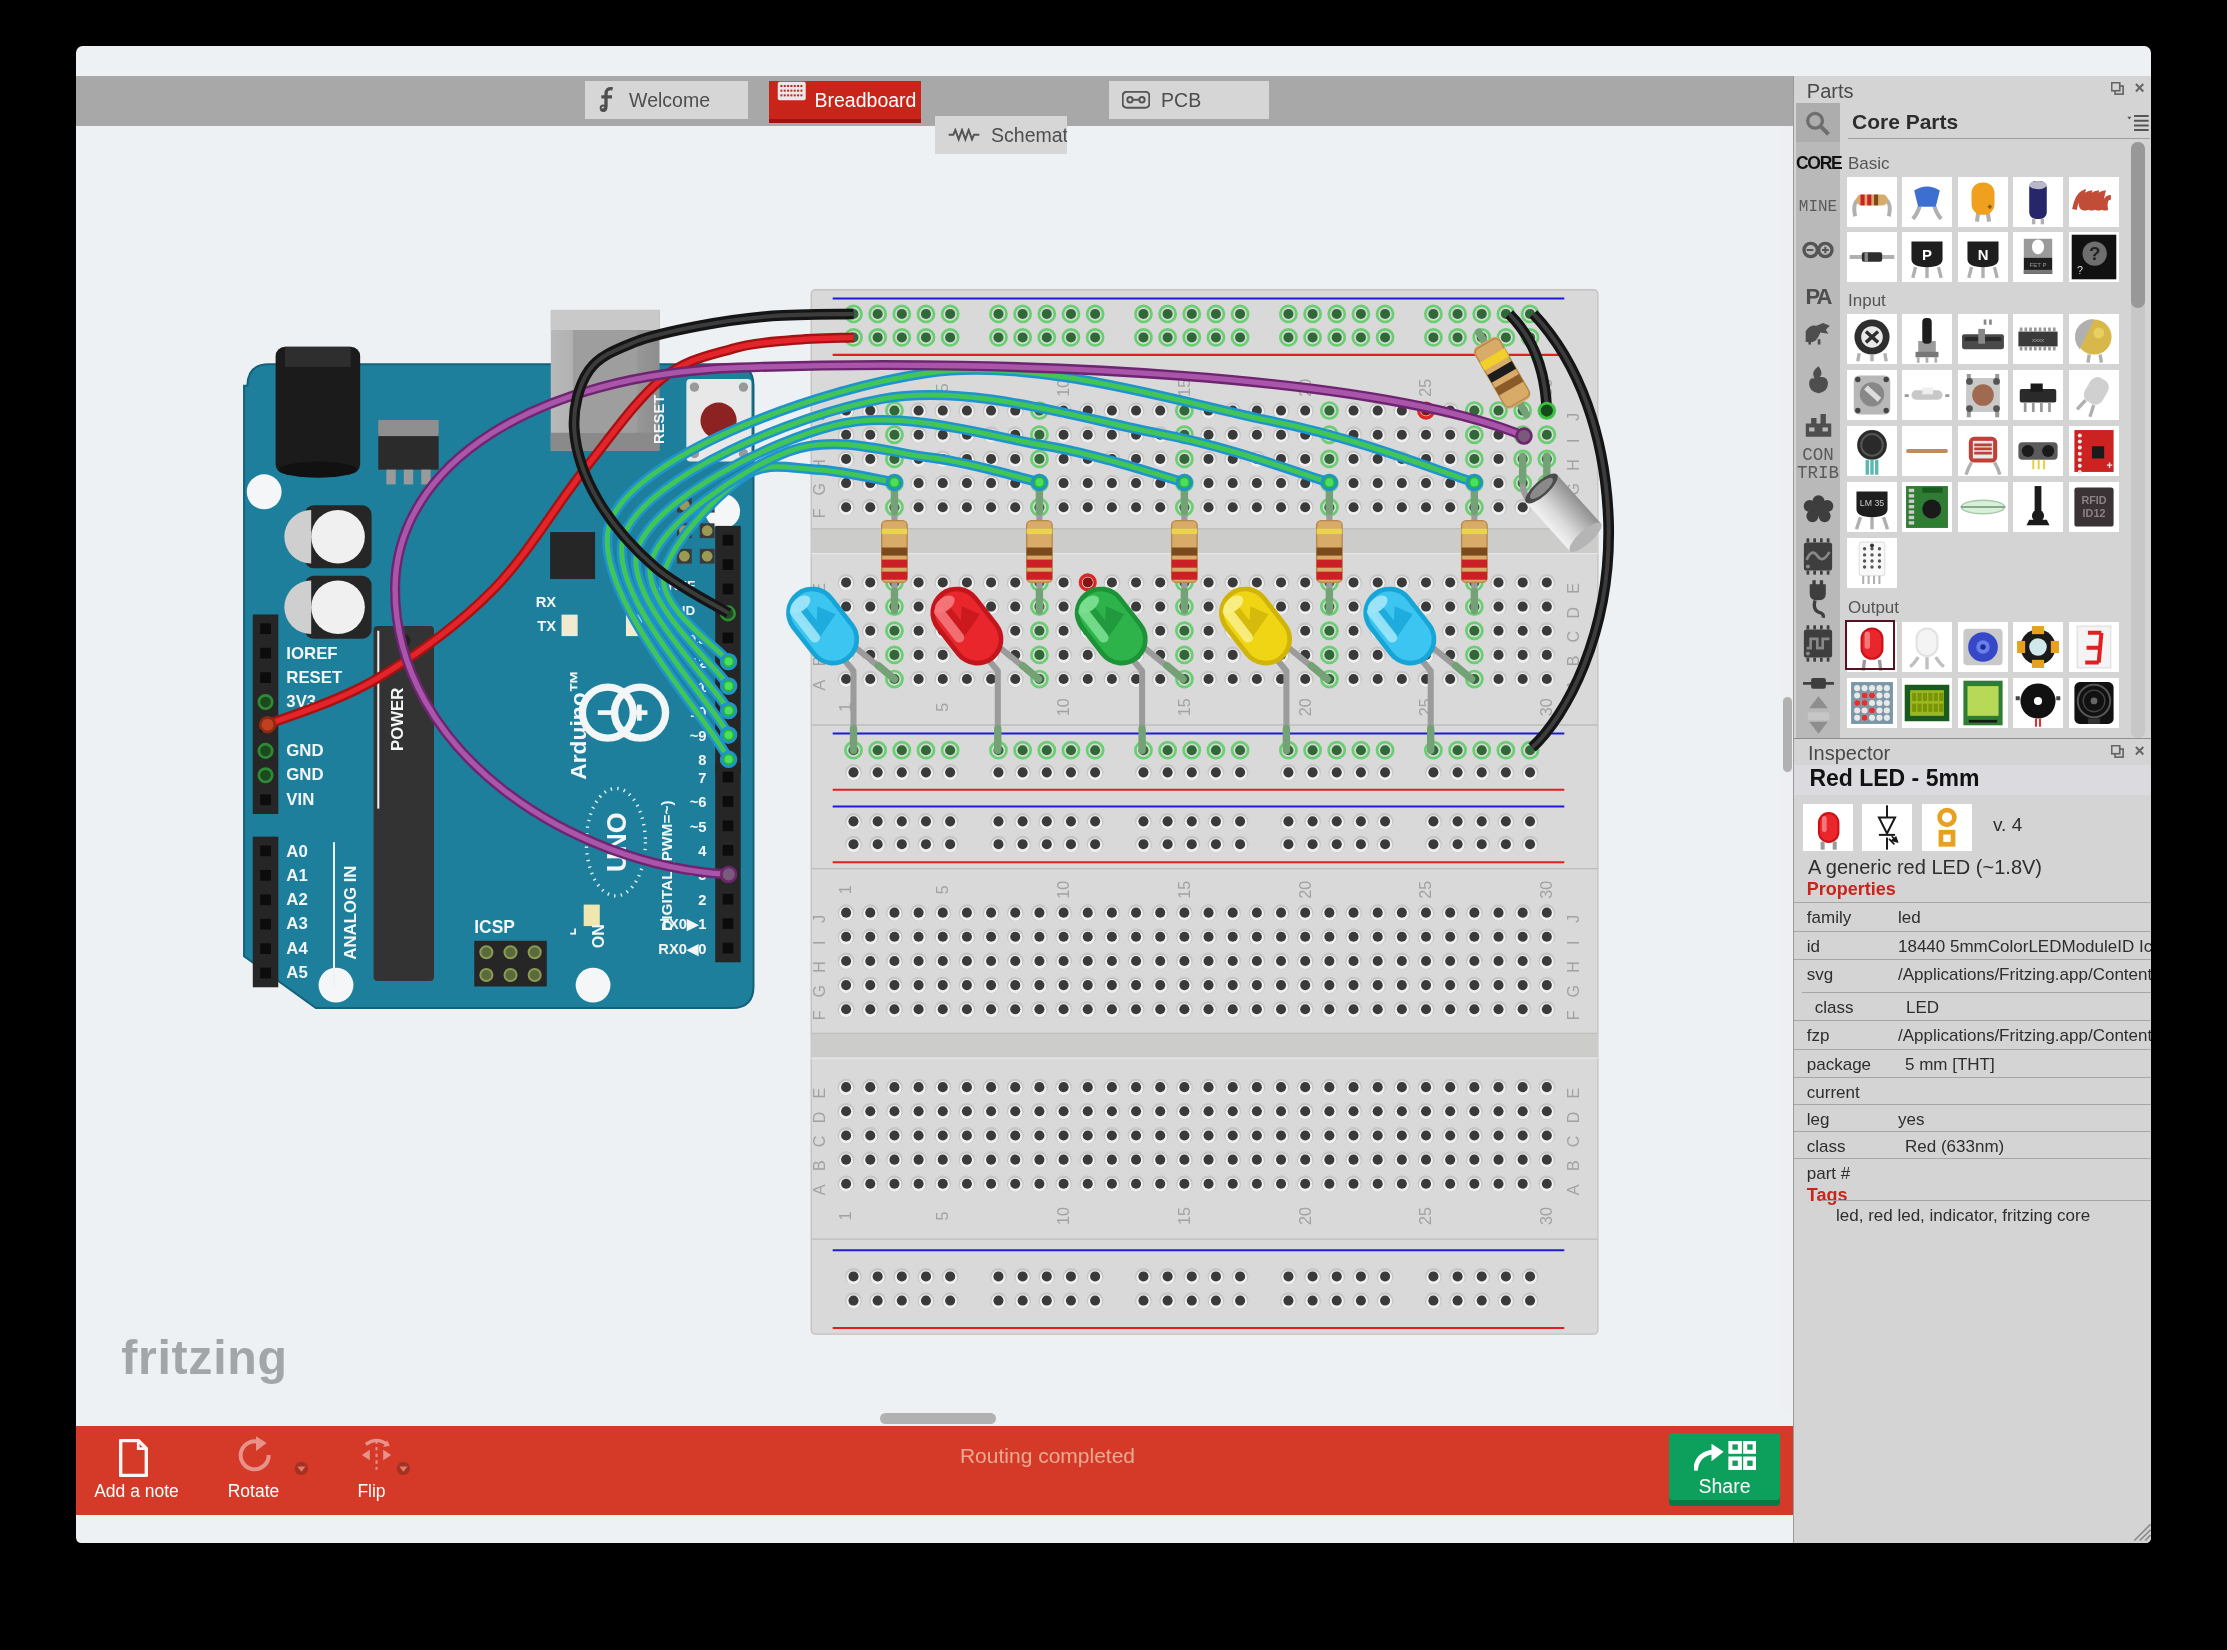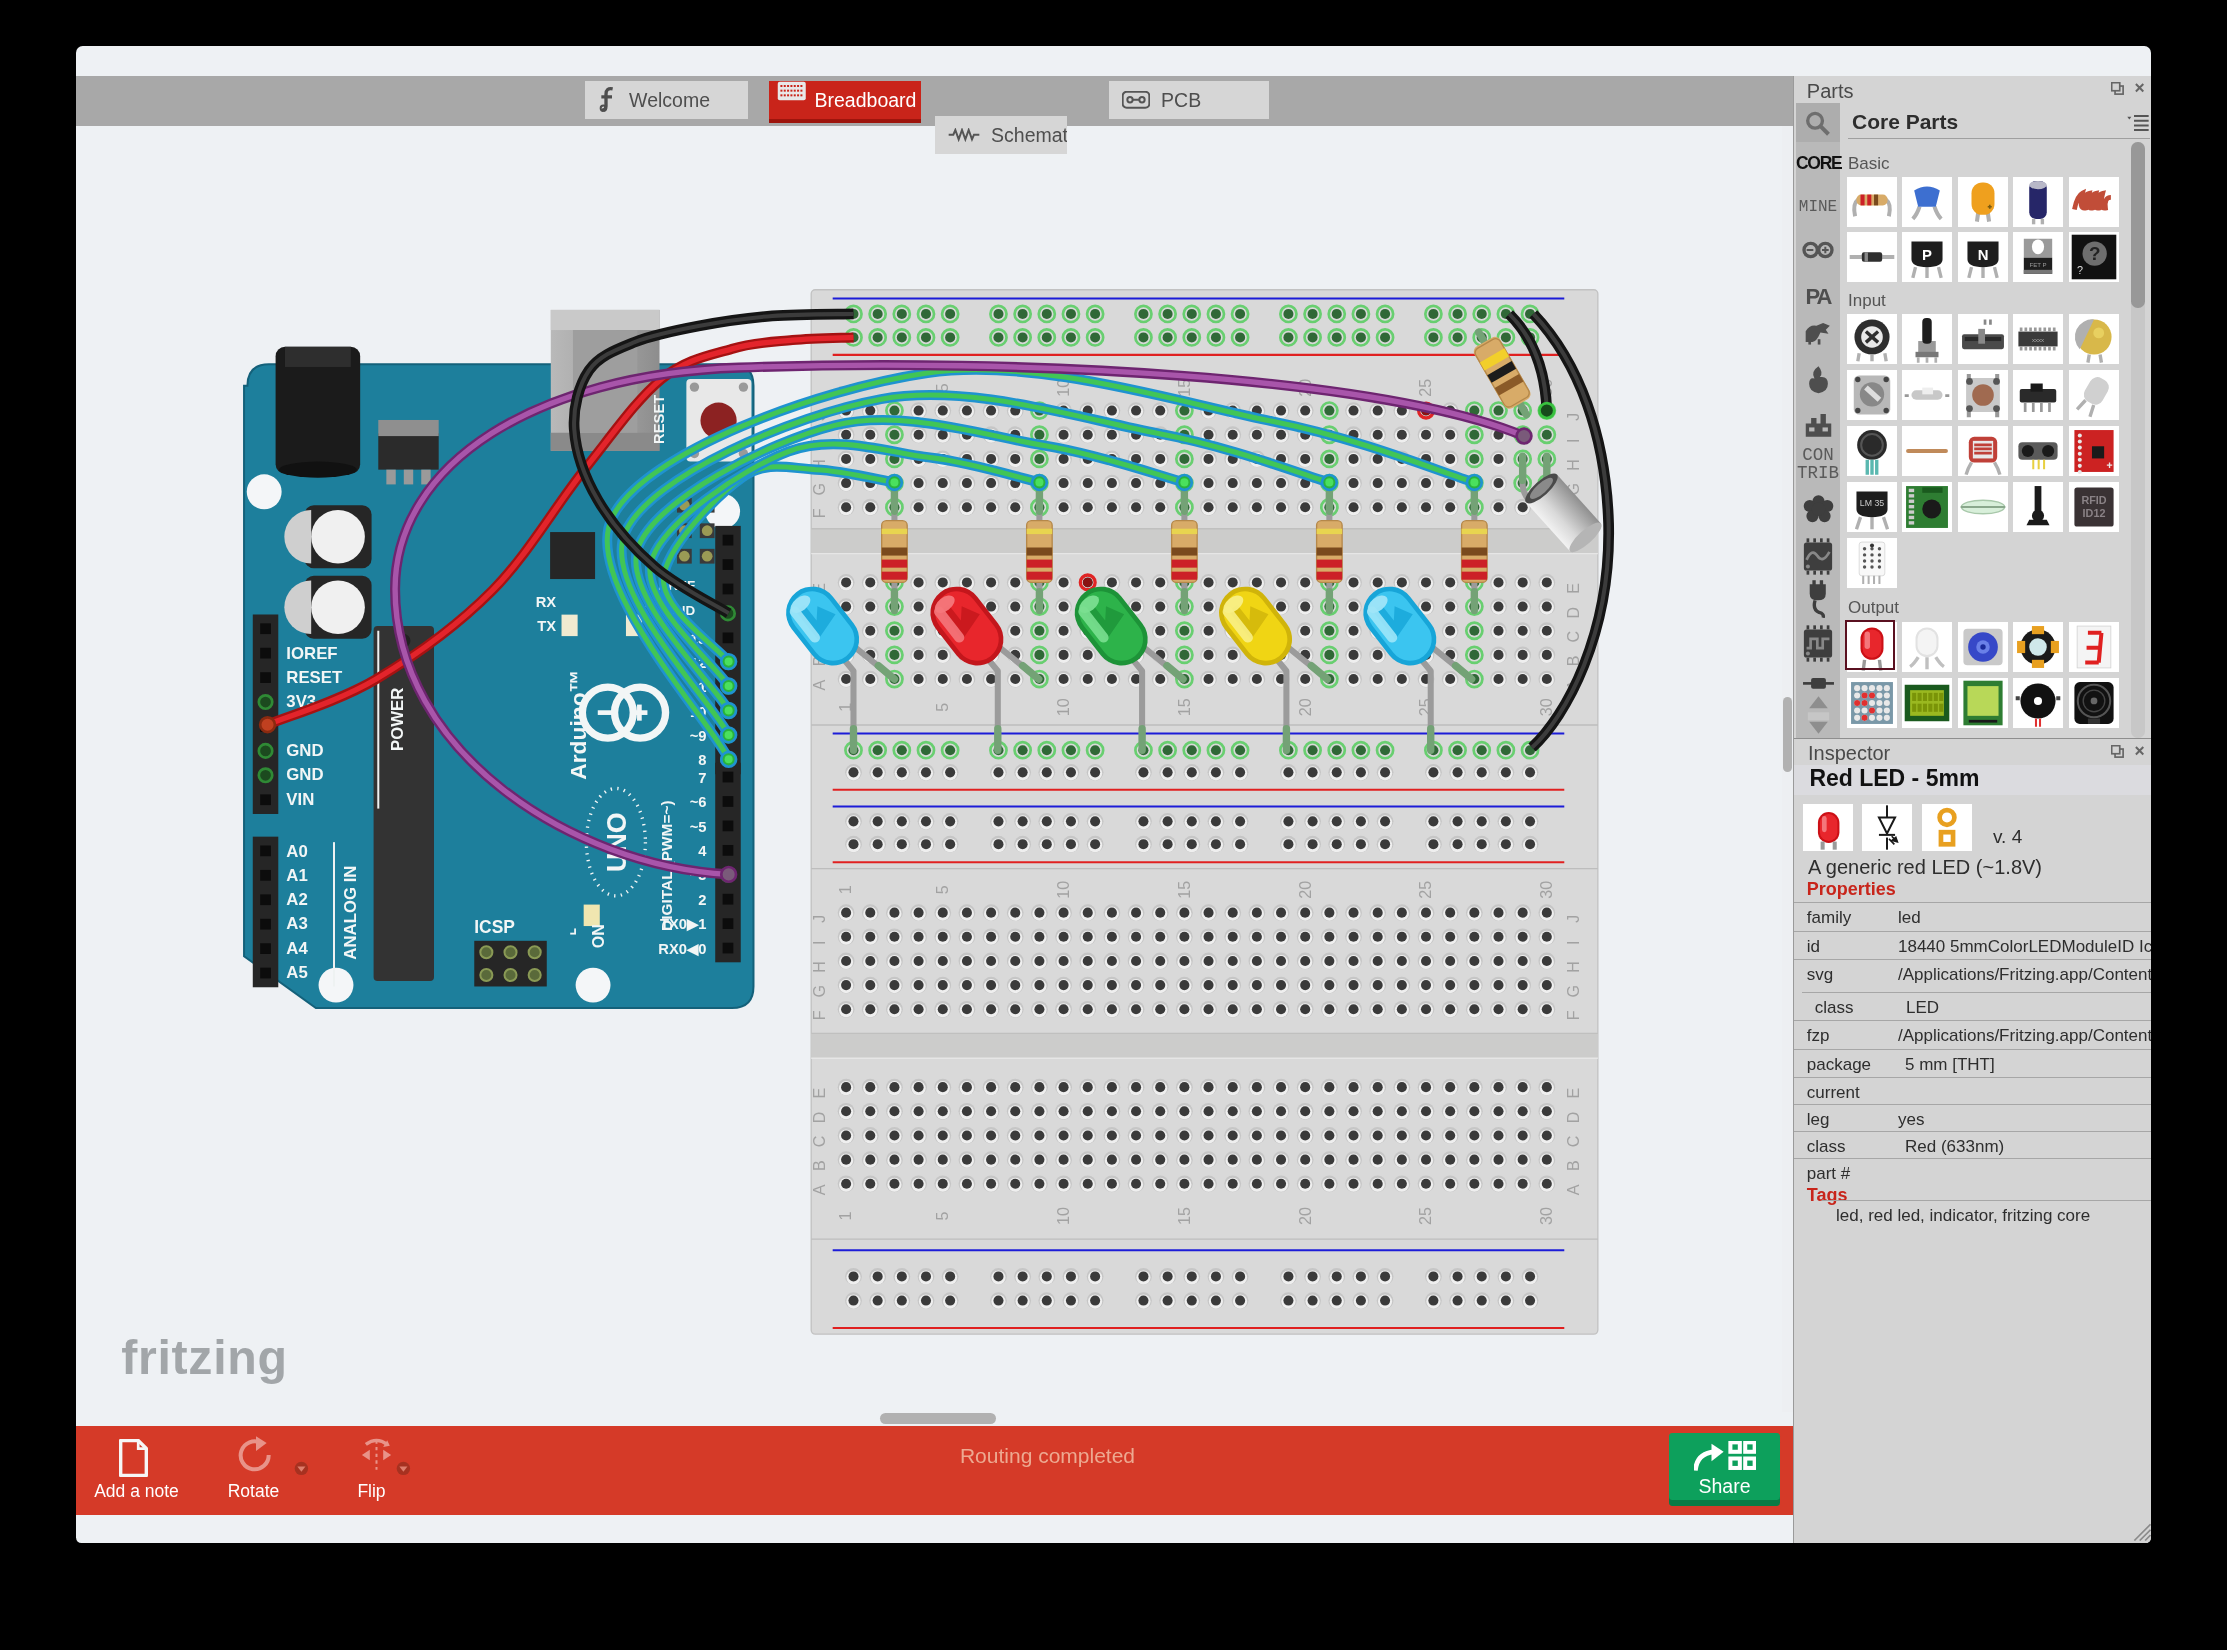--- a/index.html
+++ b/index.html
@@ -1816,21 +1816,21 @@
           <path d="M25 20 L49 20 L37 44 Z" fill="none"></path>
           <line x1="25" y1="46" x2="49" y2="46"></line>
           <path d="M44 48 l8 8 M40 52 l8 8" stroke-width="2.5"></path>
           <path d="M52 56 l-2 -6 l-5 4 Z" fill="#1a1a1a"></path>
         </g>
       </svg>
     <svg class="abs" style="left:128px;top:728px;" width="50" height="47" viewBox="0 0 74 70">
         <circle cx="37" cy="20" r="11" fill="none" stroke="#e8a020" stroke-width="7"></circle>
         <rect x="28" y="42" width="18" height="18" fill="none" stroke="#e8a020" stroke-width="7"></rect>
       </svg>
-    <div class="abs" style="left:199px;top:738px;font-size:19px;color:#2e2e2e;margin-top:12px;">v. 4</div>
+    <div class="abs" style="left:199px;top:738px;font-size:19px;color:#2e2e2e;">v. 4</div>
     <div class="abs" style="left:14px;top:780px;font-size:20px;color:#2e2e2e;">A generic red LED (~1.8V)</div>
     <div class="abs redh" style="left:12.8px;top:803px;">Properties</div>
     <div class="proprow" style="top:826px;height:29px;">
         <div class="pl">family</div>
         <div class="pv" style="left:104px;">led</div>
       </div>
 <div class="proprow" style="top:855px;height:28px;">
         <div class="pl">id</div>
         <div class="pv" style="left:104px;">18440 5mmColorLEDModuleID Icon</div>
       </div>

